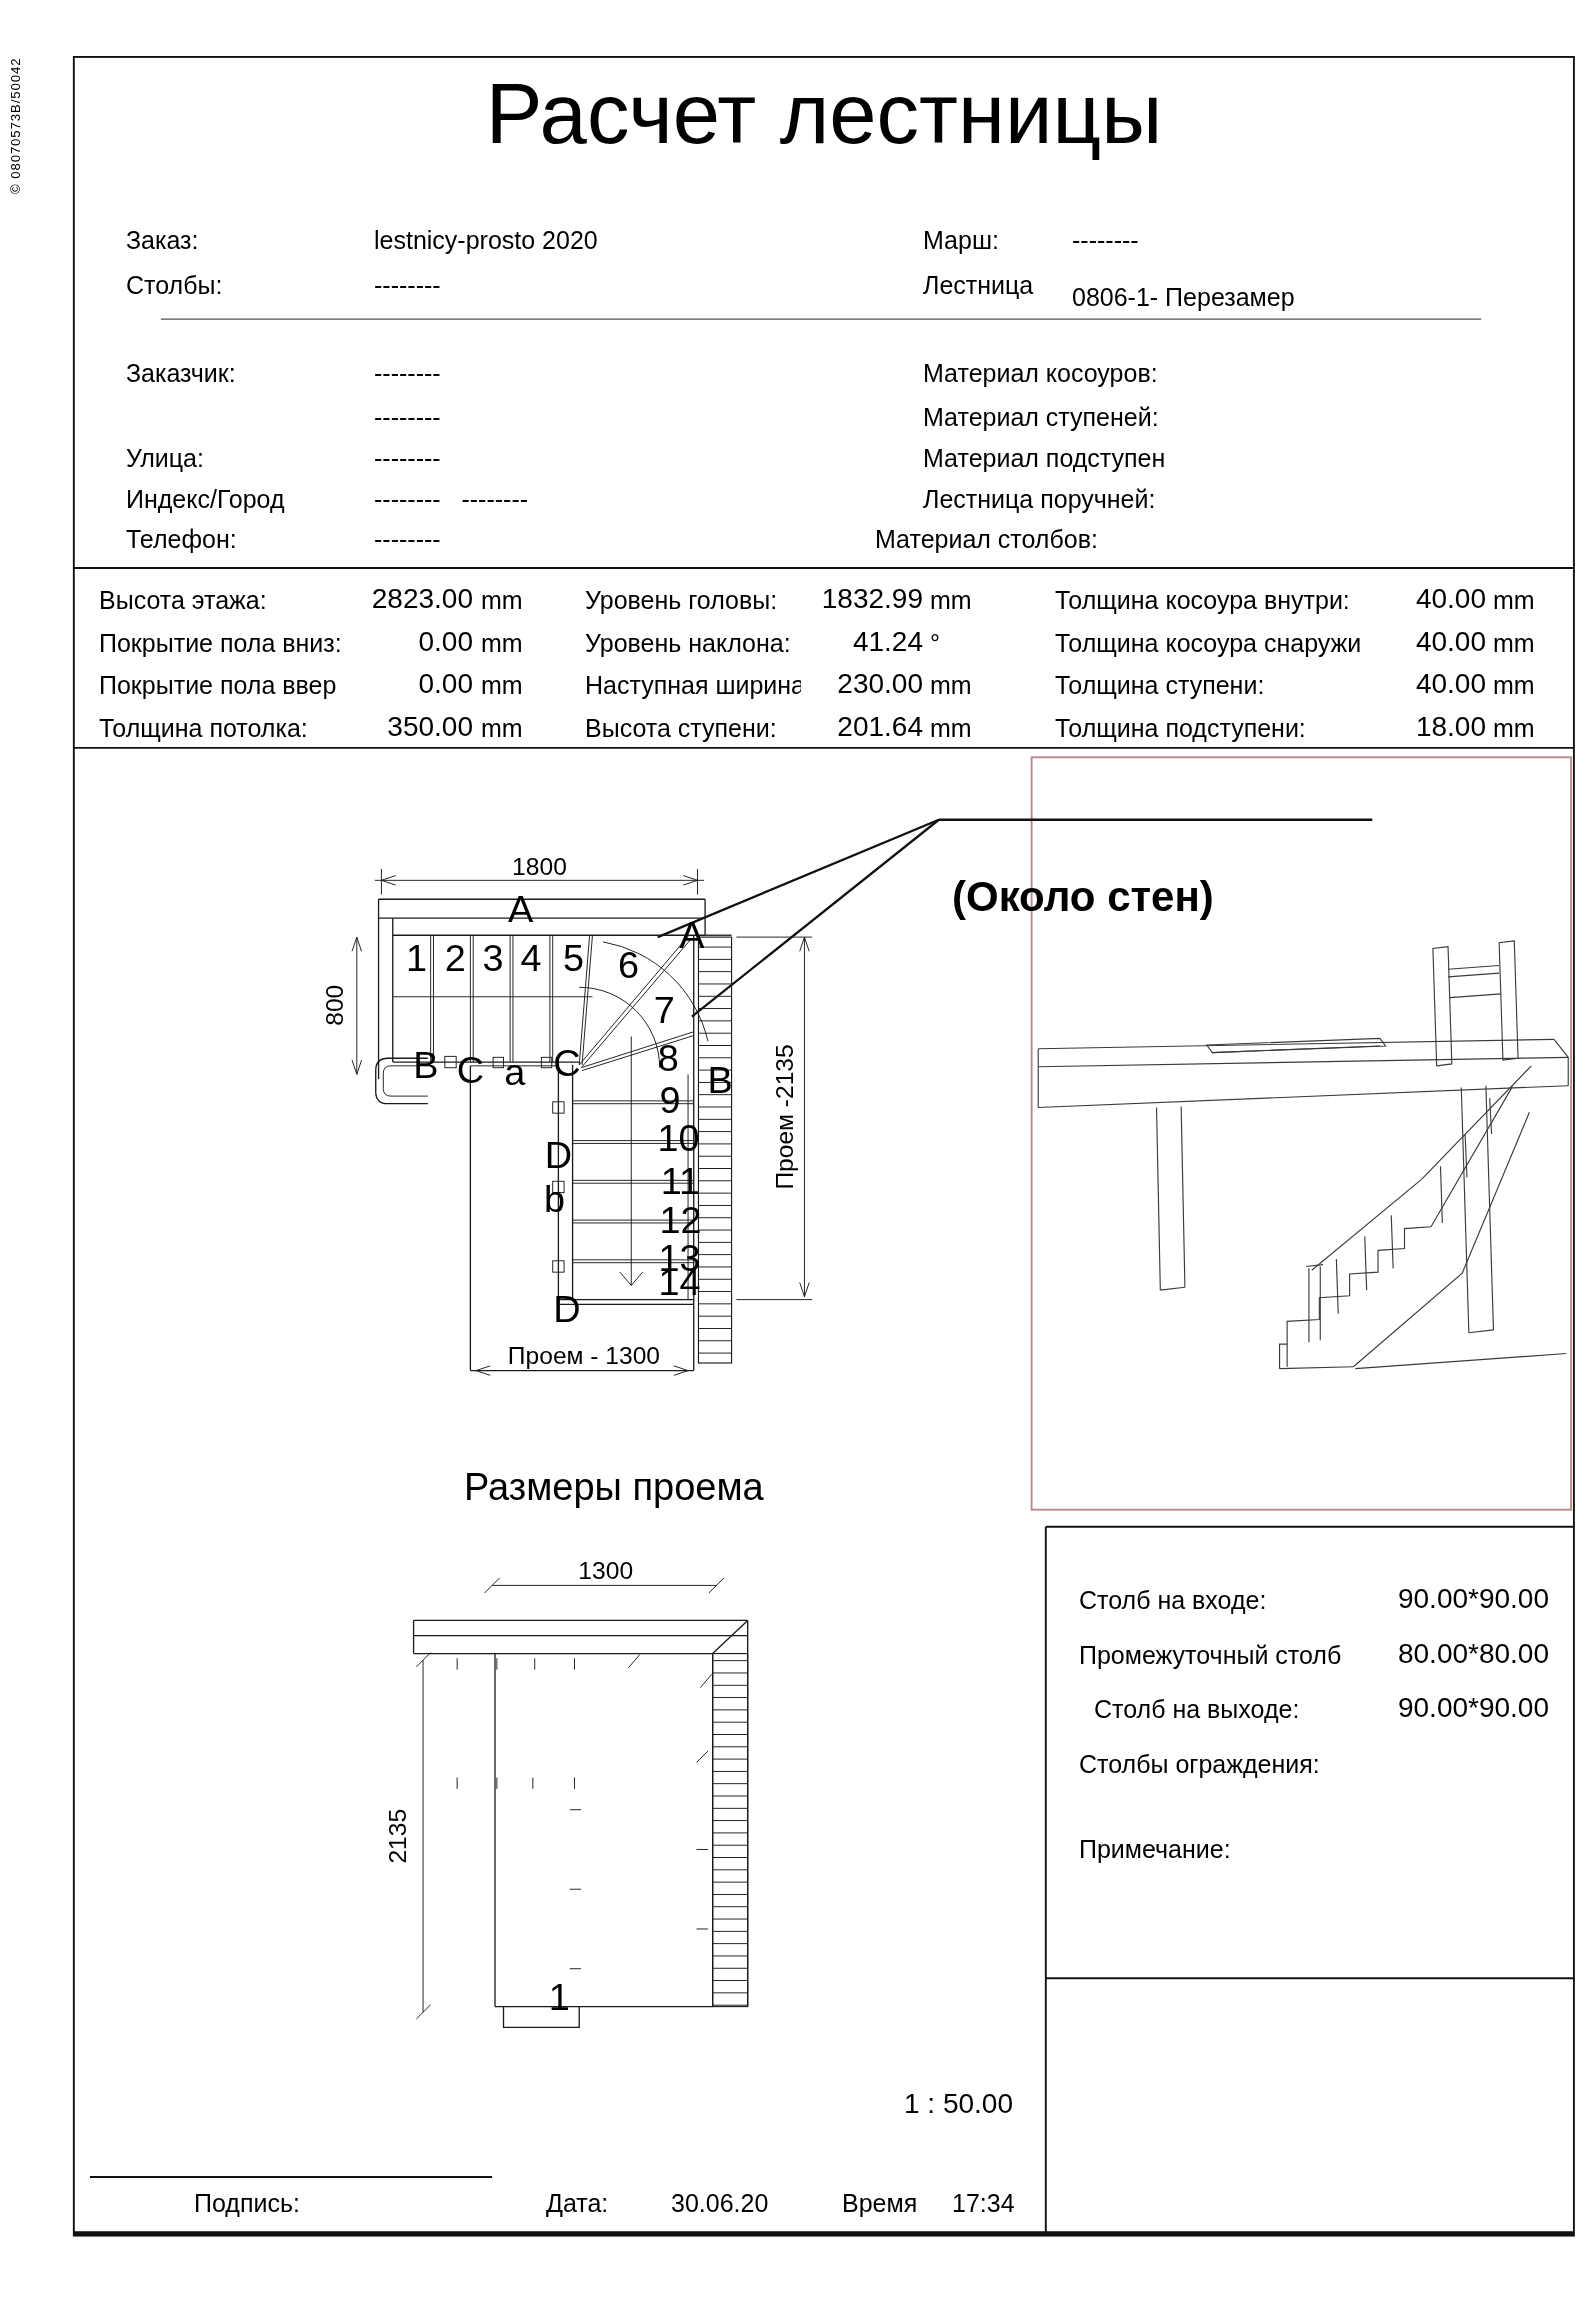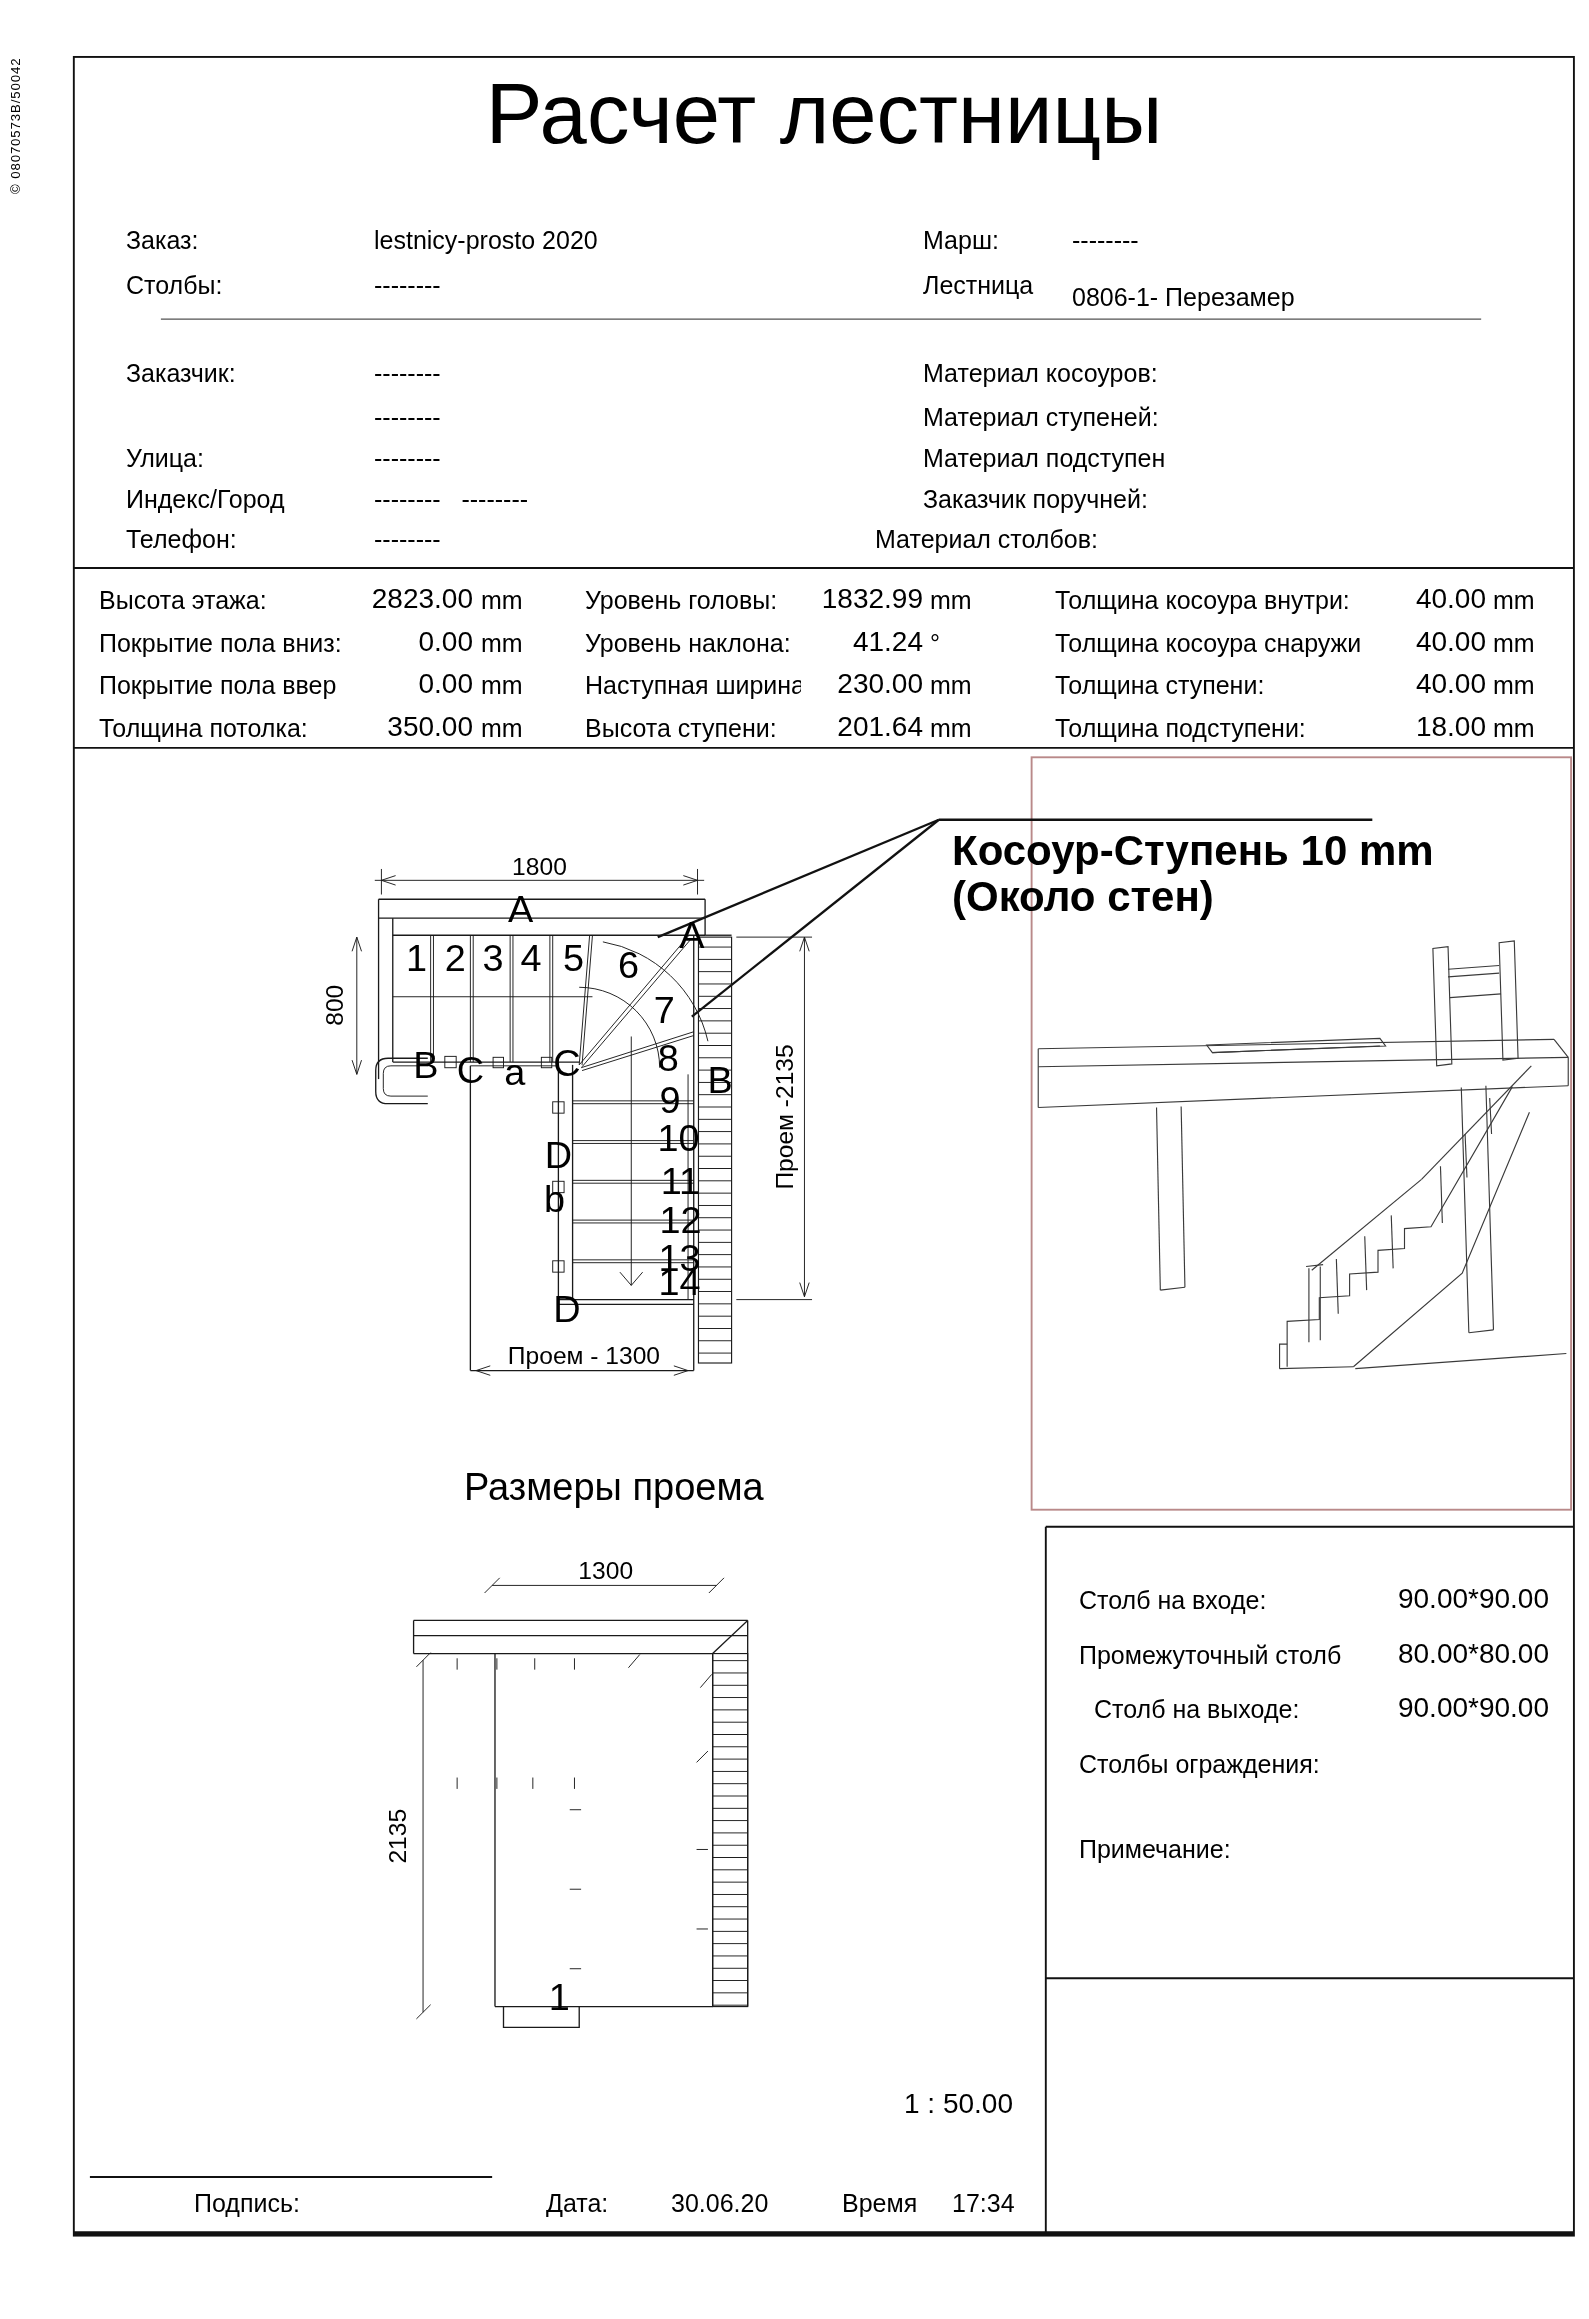--- a/index.html
+++ b/index.html
@@ -259,21 +259,21 @@
   <div class="t" style="left:126px;top:441px">Улица:</div>
   <div class="t" style="left:374px;top:441px">--------</div>
   <div class="t" style="left:126px;top:482px">Индекс/Город</div>
   <div class="t" style="left:374px;top:482px">--------   --------</div>
   <div class="t" style="left:126px;top:522px">Телефон:</div>
   <div class="t" style="left:374px;top:522px">--------</div>
 
   <div class="t" style="left:923px;top:356px">Материал косоуров:</div>
   <div class="t" style="left:923px;top:400px">Материал ступеней:</div>
   <div class="t" style="left:923px;top:441px">Материал подступен</div>
-  <div class="t" style="left:923px;top:482px">Заказчик поручней:</div>
+  <div class="t" style="left:923px;top:482px">Лестница поручней:</div>
   <div class="t" style="left:875px;top:522px">Материал столбов:</div>
 
   <div class="t clip" style="left:99px;top:583px;max-width:274px">Высота этажа:</div>
   <div class="num" style="left:312px;top:583px;width:161px">2823.00</div>
   <div class="t" style="left:481px;top:583px">mm</div>
   <div class="t clip" style="left:99px;top:626px;max-width:274px">Покрытие пола вниз:</div>
   <div class="num" style="left:312px;top:626px;width:161px">0.00</div>
   <div class="t" style="left:481px;top:626px">mm</div>
   <div class="t clip" style="left:99px;top:668px;max-width:274px">Покрытие пола ввер</div>
   <div class="num" style="left:312px;top:668px;width:161px">0.00</div>
@@ -301,21 +301,20 @@
   <div class="t clip" style="left:1055px;top:626px;max-width:360px">Толщина косоура снаружи</div>
   <div class="num" style="left:1325px;top:626px;width:161px">40.00</div>
   <div class="t" style="left:1493px;top:626px">mm</div>
   <div class="t clip" style="left:1055px;top:668px;max-width:360px">Толщина ступени:</div>
   <div class="num" style="left:1325px;top:668px;width:161px">40.00</div>
   <div class="t" style="left:1493px;top:668px">mm</div>
   <div class="t clip" style="left:1055px;top:711px;max-width:360px">Толщина подступени:</div>
   <div class="num" style="left:1325px;top:711px;width:161px">18.00</div>
   <div class="t" style="left:1493px;top:711px">mm</div>
 
-  <div class="callout" style="left:952px;top:827px">Косоур-Ступень 10 mm</div>
   <div class="callout" style="left:952px;top:873px">(Около стен)</div>
 
   <div class="sect-title" style="left:464px;top:1466px">Размеры проема</div>
 
   <div class="t clip" style="left:1079px;top:1583px;max-width:265px">Столб на входе:</div>
   <div class="num" style="left:1344px;top:1583px;width:205px">90.00*90.00</div>
   <div class="t clip" style="left:1079px;top:1638px;max-width:265px">Промежуточный столб</div>
   <div class="num" style="left:1344px;top:1638px;width:205px">80.00*80.00</div>
   <div class="t clip" style="left:1094px;top:1692px;max-width:265px">Столб на выходе:</div>
   <div class="num" style="left:1344px;top:1692px;width:205px">90.00*90.00</div>

